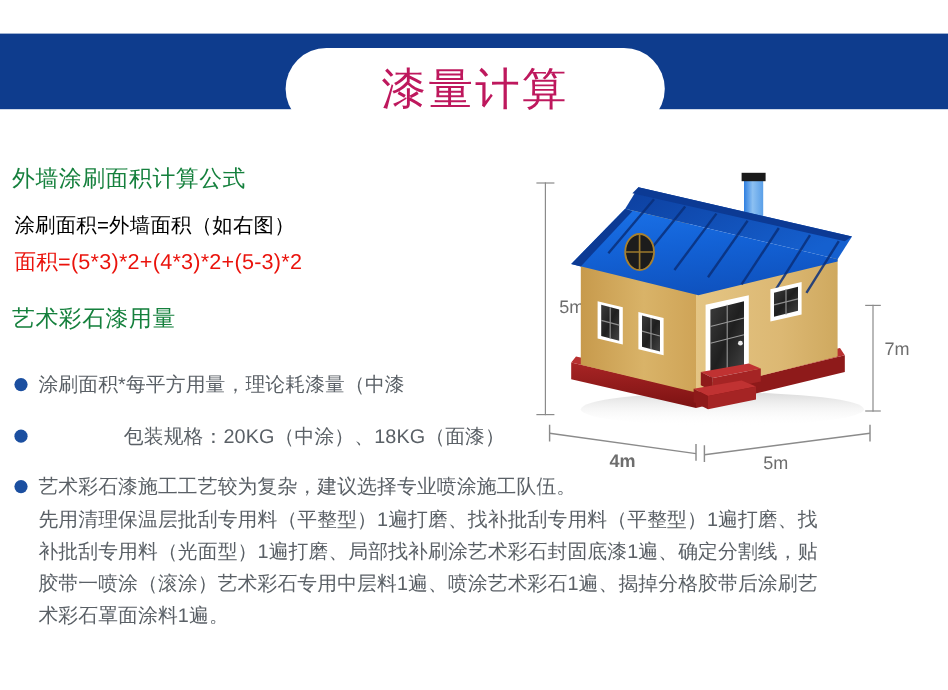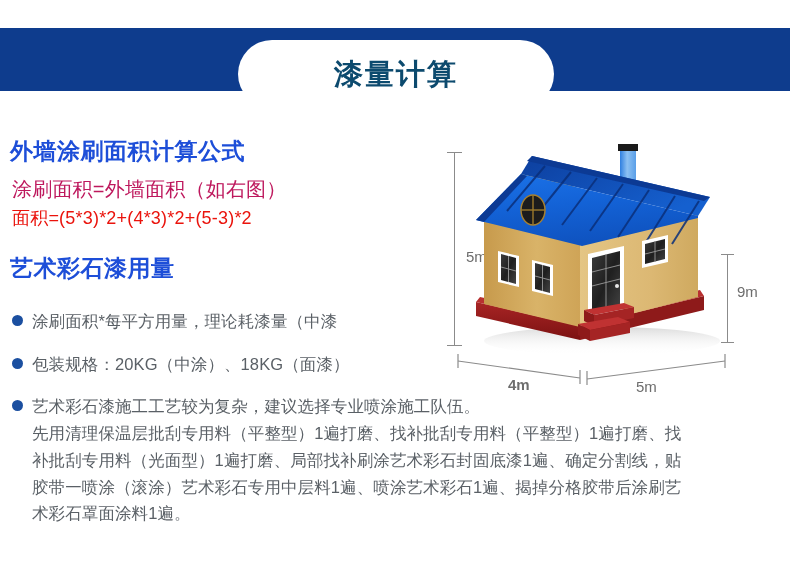--- a/index.html
+++ b/index.html
@@ -17,41 +17,41 @@
     position:absolute;left:0;top:28px;width:790px;height:63px;
     background:#0e3c8d;
   }
   .banner-pill{
     position:absolute;left:238px;top:40px;width:316px;height:68px;
     background:#ffffff;border-radius:34px;
     display:flex;align-items:center;justify-content:center;
     box-sizing:border-box;
   }
   .banner-title{
-    color:#0c4a6e;
-    font-size:29px;
-    font-weight:bold;
+    color:#be185d;
+    font-size:37px;
+    font-weight:normal;
     letter-spacing:2px;
     line-height:1;
   }
 
   
   .content{position:absolute;left:0;top:118px;width:790px;}
 
   .h2{
-    color:#1d4ed8;
-    font-size:23px;
-    font-weight:bold;
+    color:#15803d;
+    font-size:19px;
+    font-weight:normal;
     letter-spacing:0.5px;
     margin:0;
   }
   .sec1-h{position:absolute;left:10px;top:18px;}
   .sec1-sub{
     position:absolute;left:12px;top:58px;
-    color:#be185d;font-size:20px;letter-spacing:0.2px;
+    color:#000000;font-size:17px;letter-spacing:0.2px;
   }
   .sec1-formula{
     position:absolute;left:12px;top:88px;
     color:#ea130c;font-size:18px;letter-spacing:0.2px;
   }
 
   .sec2-h{position:absolute;left:10px;top:135px;}
 
   .bullets{position:absolute;left:0;top:190px;width:660px;}
   .bullet{position:relative;padding-left:32px;margin-bottom:14px;}
@@ -59,21 +59,21 @@
     position:absolute;left:12px;top:7px;
     width:11px;height:11px;border-radius:50%;
     background:#1b4fa0;
   }
   .btxt{
     color:#5a6066;font-size:16.5px;line-height:1.62;
     letter-spacing:0.1px;
   }
   .btxt .l{display:block;}
   .bullet-1{width:420px;}
-  .bullet-2{width:460px;}
+  .bullet-2{width:460px;text-align:center;}
   .bullet-3{width:775px;}
 
   
   .illus{position:absolute;left:440px;top:128px;width:350px;height:285px;}
 
   .dimline{position:absolute;background:#8b8b8b;}
   .dim-label{
     position:absolute;color:#6d6d6d;font-size:15px;
     font-family:"Liberation Sans","DejaVu Sans",sans-serif;
   }
@@ -148,21 +148,21 @@
   <div class="illus">
 
     <div class="dimline dim-v-left"></div>
     <div class="dimline dim-v-left-t"></div>
     <div class="dimline dim-v-left-b"></div>
     <div class="dim-label lbl-5m-left">5m</div>
 
     <div class="dimline dim-v-right"></div>
     <div class="dimline dim-v-right-t"></div>
     <div class="dimline dim-v-right-b"></div>
-    <div class="dim-label lbl-3m-right">9m</div>
+    <div class="dim-label lbl-3m-right">7m</div>
 
     <svg class="dim-h-svg" viewBox="0 0 350 46">
       <g stroke="#8b8b8b" stroke-width="1.2" fill="none">
         <line x1="18" y1="8" x2="18" y2="22"></line>
         <line x1="18" y1="15" x2="140" y2="32"></line>
         <line x1="140" y1="24" x2="140" y2="38"></line>
         <line x1="147" y1="25" x2="147" y2="39"></line>
         <line x1="147" y1="33" x2="285" y2="15"></line>
         <line x1="285" y1="8" x2="285" y2="22"></line>
       </g>

